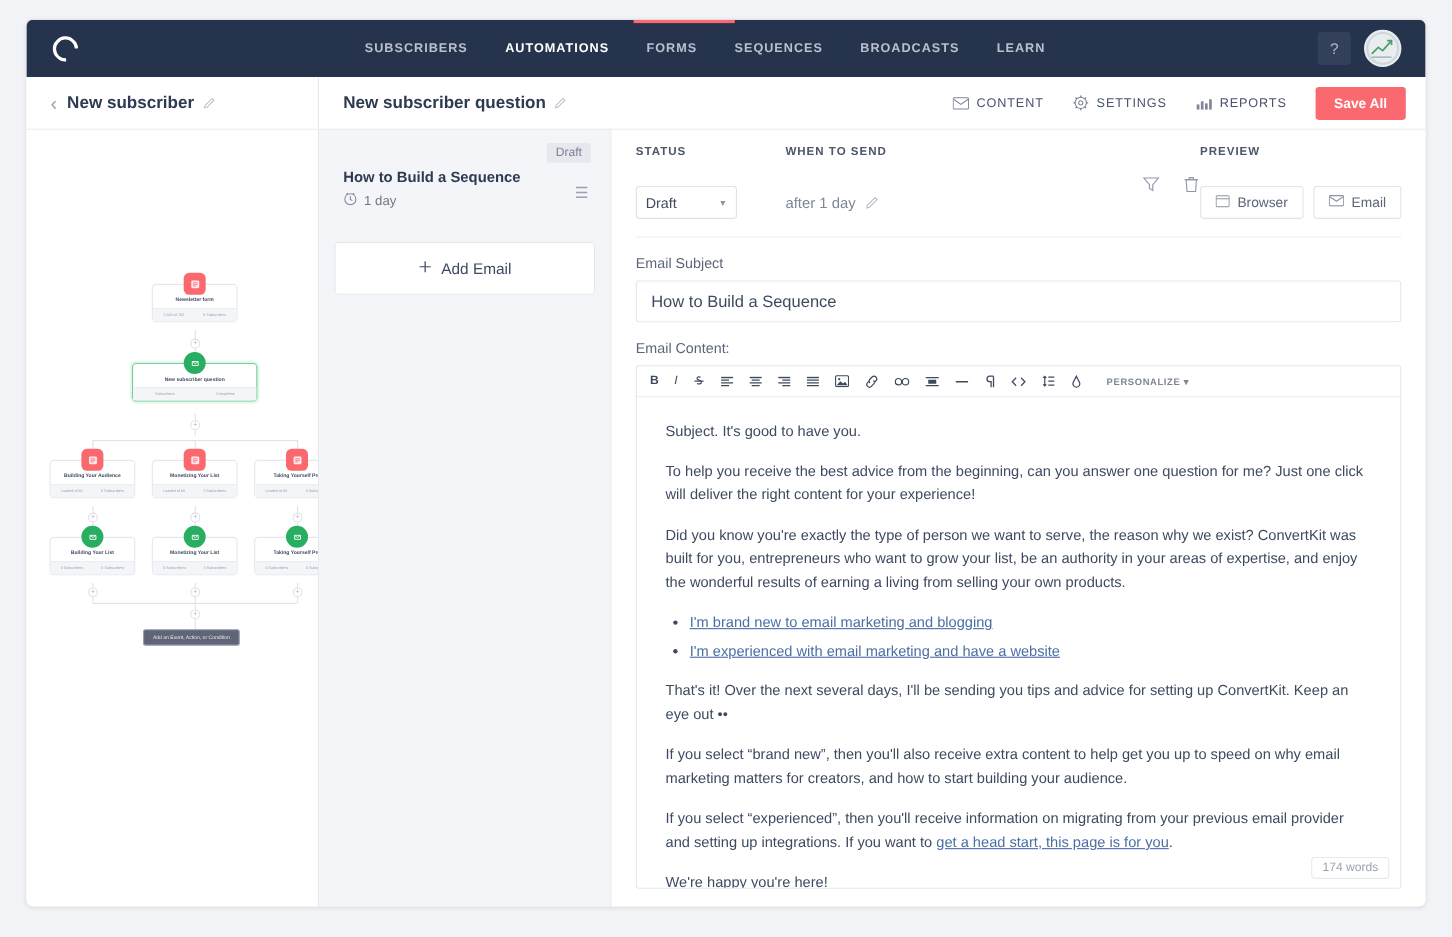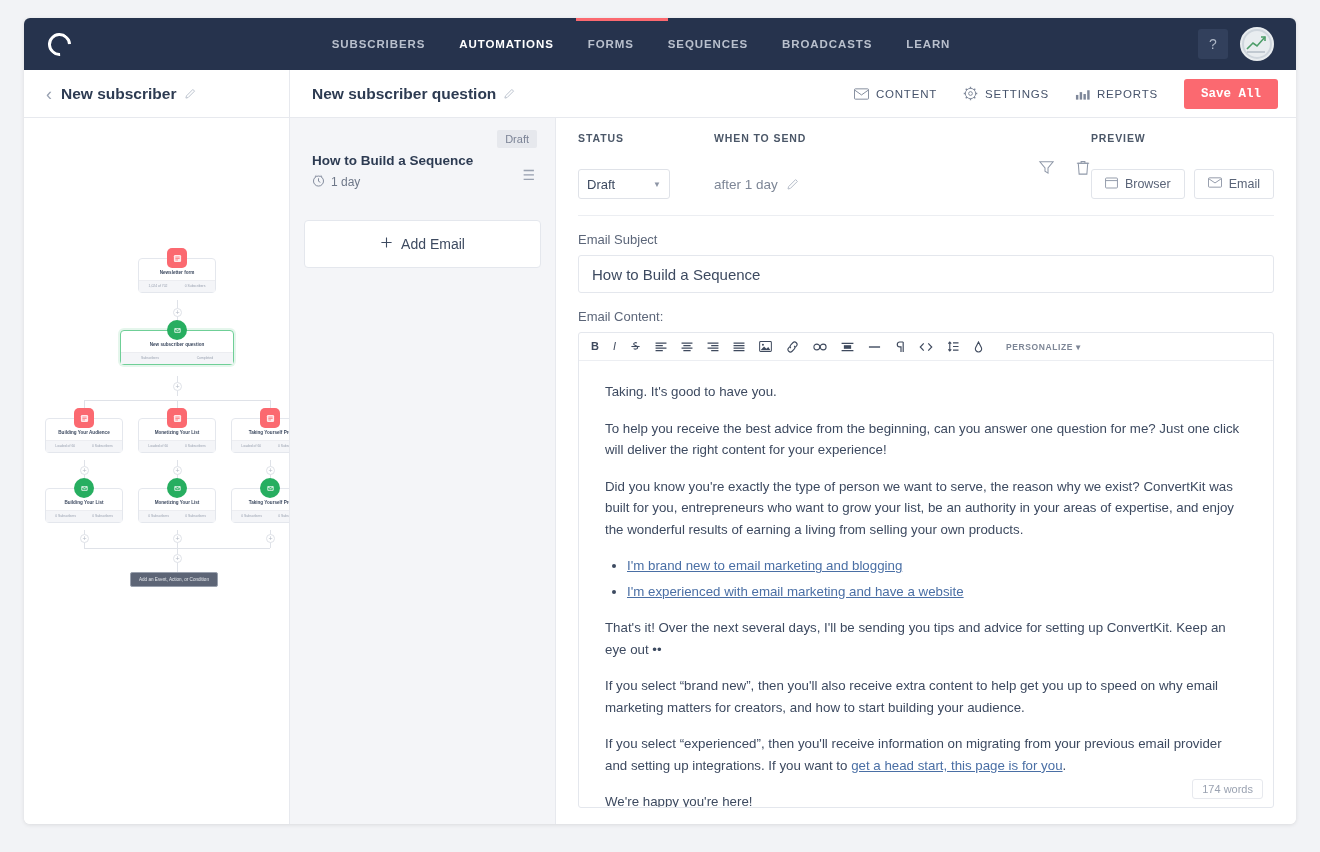--- a/index.html
+++ b/index.html
@@ -91,21 +91,21 @@
   .sub-action {
     display: flex; align-items: center; gap: 7px;
     font-size: 11.5px; font-weight: normal; letter-spacing: .8px;
     color: #46536b; cursor: pointer; text-align: center;
   }
   .sub-action .ic { color: #7e8799; display: inline-flex; }
   .save-all {
     background: #fb6970; color: #fff; border: none;
     padding: 8px 17px; border-radius: 3px;
     font-size: 12.5px; font-weight: bold; cursor: pointer;
-    font-family: Liberation Mono, monospace;
+    font-family: Liberation Sans, sans-serif;
   }
 
   
   .body { flex: 1; display: flex; min-height: 0; }
 
   
   .flow-panel {
     width: 266px; background: #fff;
     border-right: 1px solid #e7e9ee;
     position: relative; overflow: hidden;
@@ -684,21 +684,21 @@
             <svg width="11" height="12" viewBox="0 0 12 13">
                 <path d="M6 1l3.2 6.4a3.4 3.4 0 11-6.4 0z" fill="none" stroke="currentColor" stroke-width="1.2"></path>
               </svg>
           </span>
           <span class="tb-personalize">
             <span>PERSONALIZE</span> ▾
           </span>
         </div>
 
         <div class="doc">
-          <p>Taking. It's good to have you.</p>
+          <p>Subject. It's good to have you.</p>
           <p>To help you receive the best advice from the beginning, can you answer one question for me? Just one click will deliver the right content for your experience!</p>
           <p>Did you know you're exactly the type of person we want to serve, the reason why we exist? ConvertKit was built for you, entrepreneurs who want to grow your list, be an authority in your areas of expertise, and enjoy the wonderful results of earning a living from selling your own products.</p>
           <ul>
             <li><a href="#">I'm brand new to email marketing and blogging</a></li>
             <li><a href="#">I'm experienced with email marketing and have a website</a></li>
           </ul>
           <p>That's it! Over the next several days, I'll be sending you tips and advice for setting up ConvertKit. Keep an eye out ••</p>
           <p>If you select “brand new”, then you'll also receive extra content to help get you up to speed on why email marketing matters for creators, and how to start building your audience.</p>
           <p><span>If you select “experienced”, then you'll receive information on migrating from your previous email provider and setting up integrations. If you want to </span><a href="#">get a head start, this page is for you</a><span>.</span></p>
           <p>We're happy you're here!</p>

